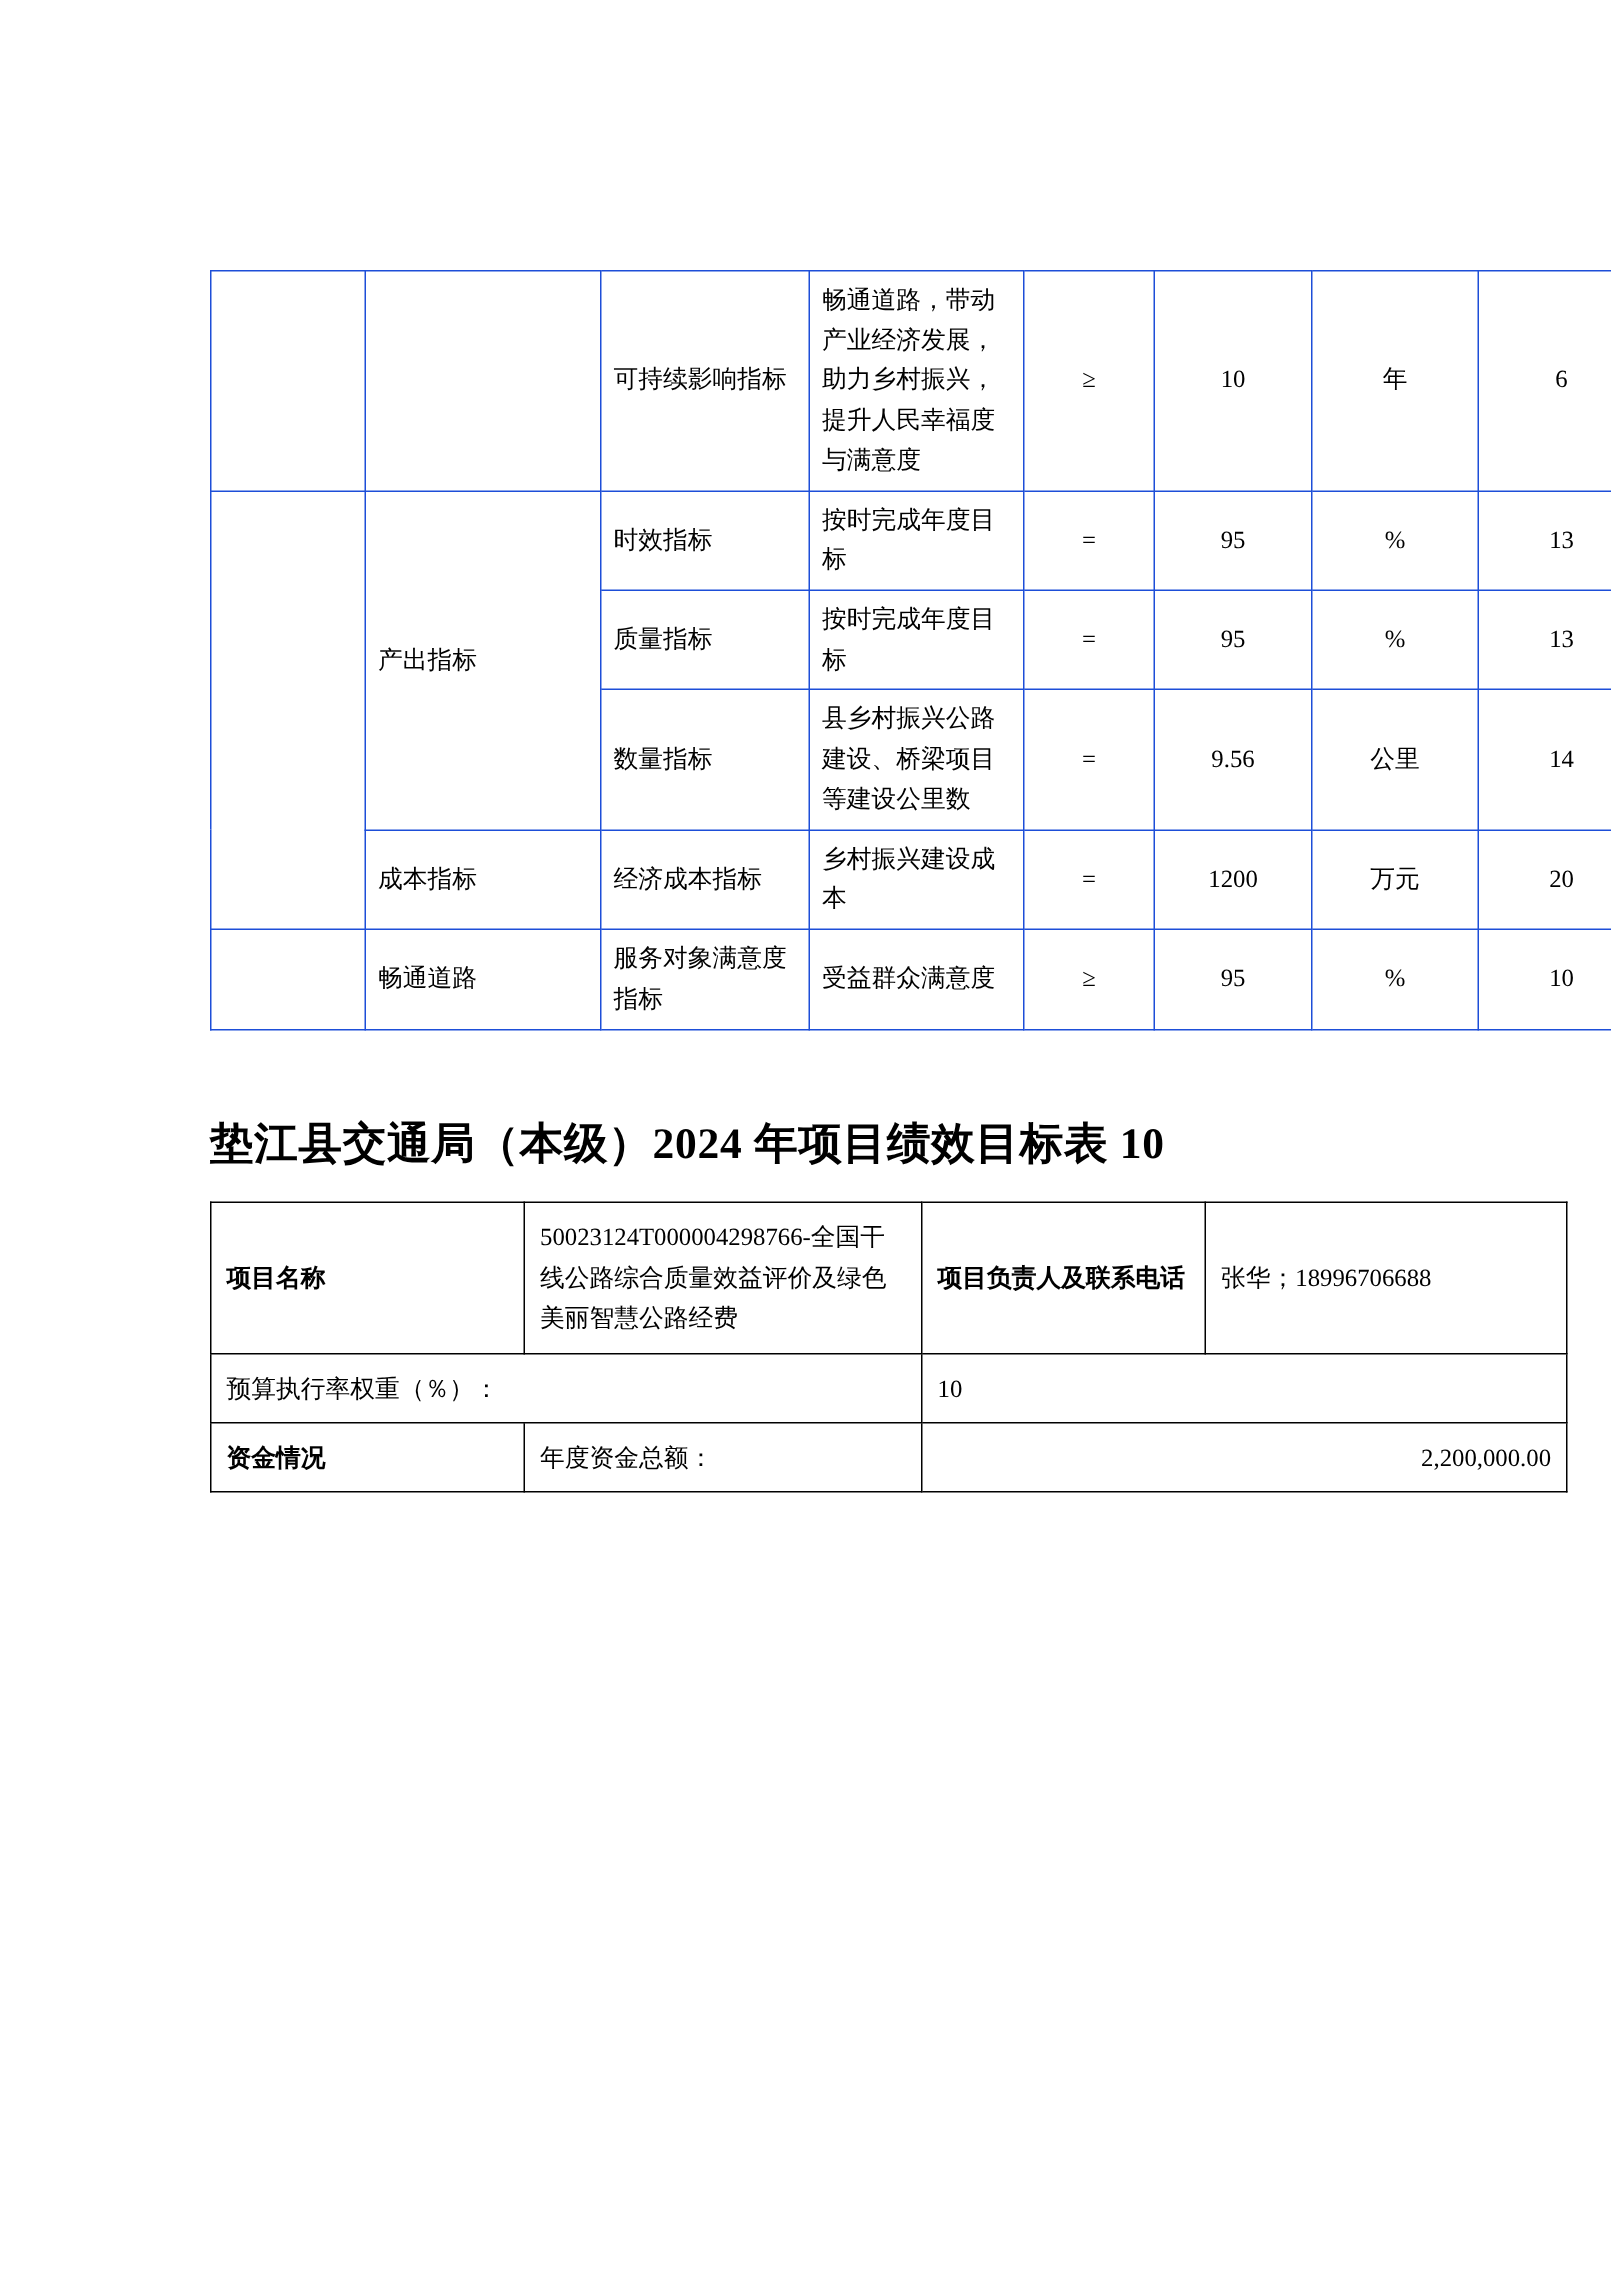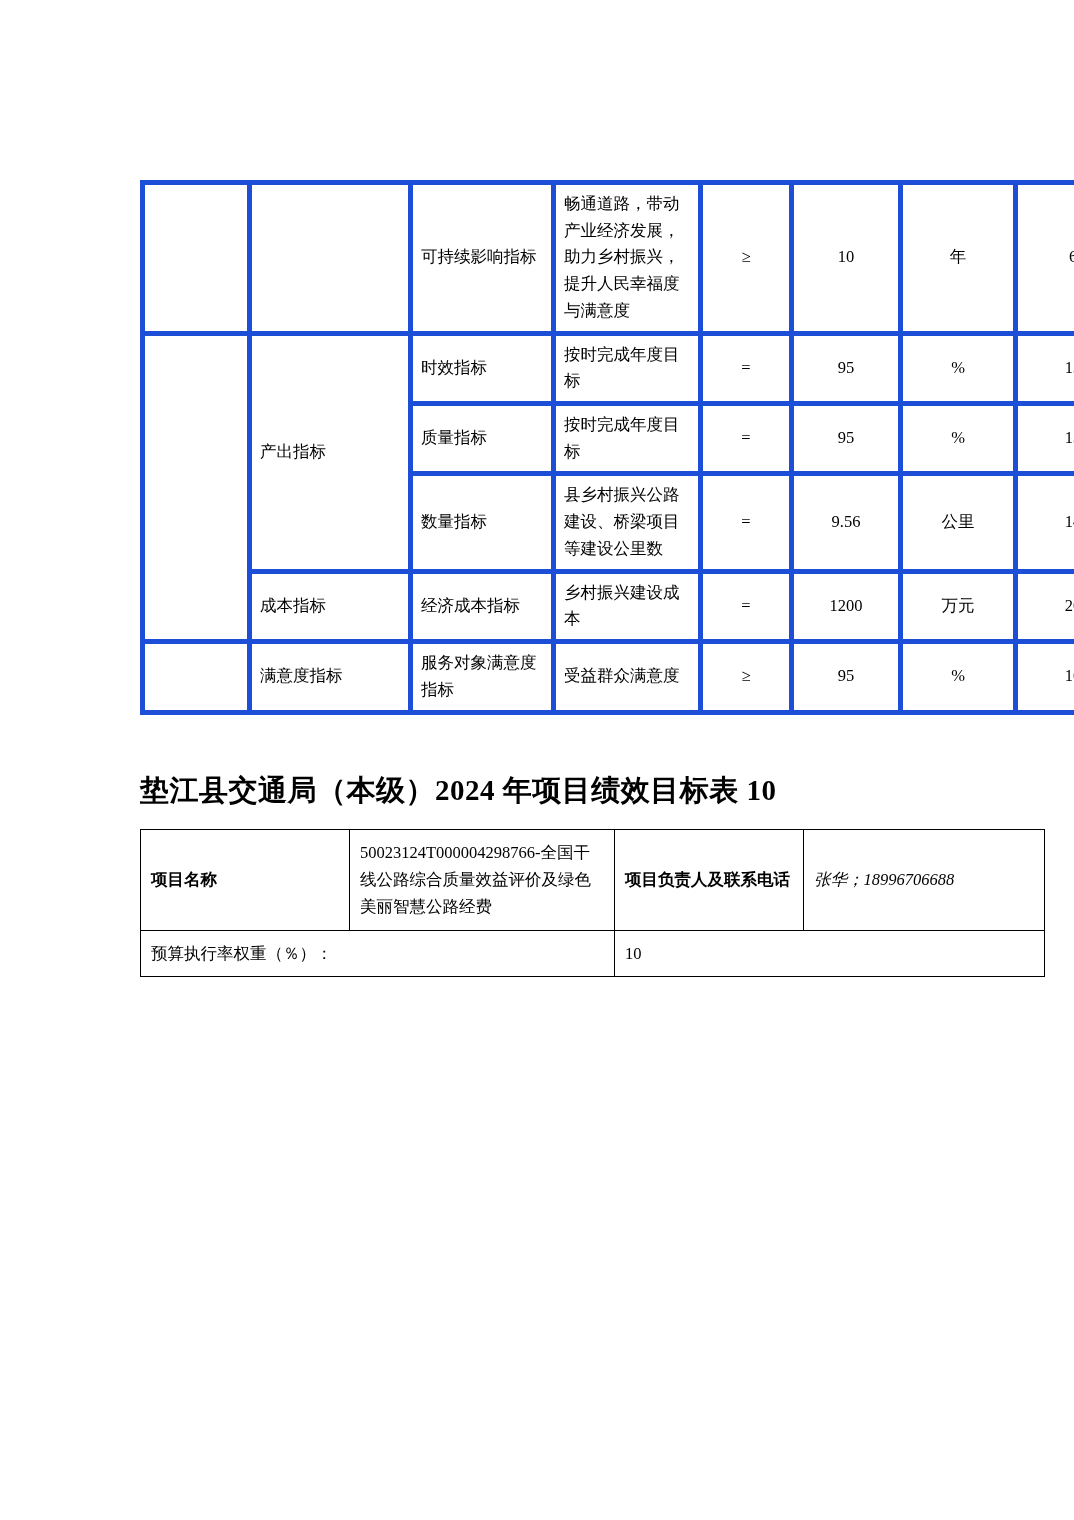--- a/index.html
+++ b/index.html
@@ -21,21 +21,21 @@
     width: 1074px;
   }
 
   
   table.doc {
     border-collapse: collapse;
     table-layout: fixed;
     width: 820px;
   }
   table.doc td {
-    border: 5px solid #1d4ed8;
+    border: 1px solid #1d4ed8;
     padding: 6px 8px;
     font-size: 16.5px;
     line-height: 1.62;
     vertical-align: middle;
     word-wrap: break-word;
   }
   .c-center { text-align: center; }
   .c-left   { text-align: left; }
 
   
@@ -68,21 +68,21 @@
     border: 1px solid #000000;
     padding: 9px 10px;
     font-size: 16.5px;
     line-height: 1.66;
     vertical-align: middle;
     word-wrap: break-word;
   }
   .i1 { width: 188px; }
   .i2 { width: 244px; }
   .i3 { width: 168px; }
-  .i4 { width: 220px; font-style: italic; }
+  .i4 { width: 220px; }
   .b { font-weight: bold; }
   .center { }
   .right { text-align: right; }
 </style>
 </head>
 <body>
 
 <div class="page">
 
   <table class="doc">
@@ -132,21 +132,21 @@
         <td class="w3 c-left">经济成本指标</td>
         <td class="w4 c-left">乡村振兴建设成本</td>
         <td class="w5 c-center">=</td>
         <td class="w6 c-center">1200</td>
         <td class="w7 c-center">万元</td>
         <td class="w8 c-center">20</td>
       </tr>
 
       <tr>
         <td class="w1 c-center"></td>
-        <td class="w2 c-left">满意度指标</td>
+        <td class="w2 c-left">畅通道路</td>
         <td class="w3 c-left">服务对象满意度指标</td>
         <td class="w4 c-left">受益群众满意度</td>
         <td class="w5 c-center">≥</td>
         <td class="w6 c-center">95</td>
         <td class="w7 c-center">%</td>
         <td class="w8 c-center">10</td>
       </tr>
     </tbody>
   </table>
 
@@ -157,16 +157,21 @@
       <tr>
         <td class="i1 center b">项目名称</td>
         <td class="i2 c-left">50023124T000004298766-全国干线公路综合质量效益评价及绿色美丽智慧公路经费</td>
         <td class="i3 center b">项目负责人及联系电话</td>
         <td class="i4 c-left">张华；18996706688</td>
       </tr>
       <tr>
         <td colspan="2" class="center">预算执行率权重（％）：</td>
         <td colspan="2" class="center">10</td>
       </tr>
+      <tr>
+        <td class="i1 center b">资金情况</td>
+        <td class="i2 c-left">年度资金总额：</td>
+        <td colspan="2" class="right">2,200,000.00</td>
+      </tr>
     </tbody>
   </table>
 
 </div>
 
 </body></html>

